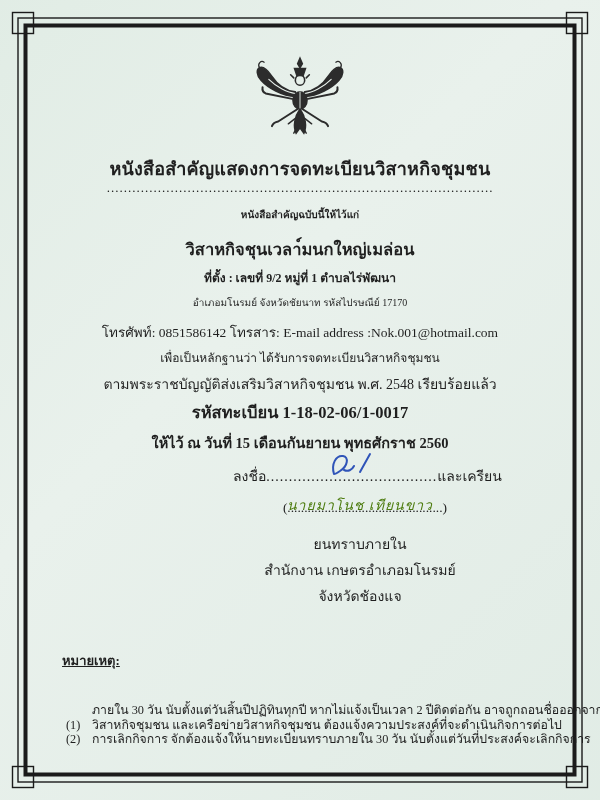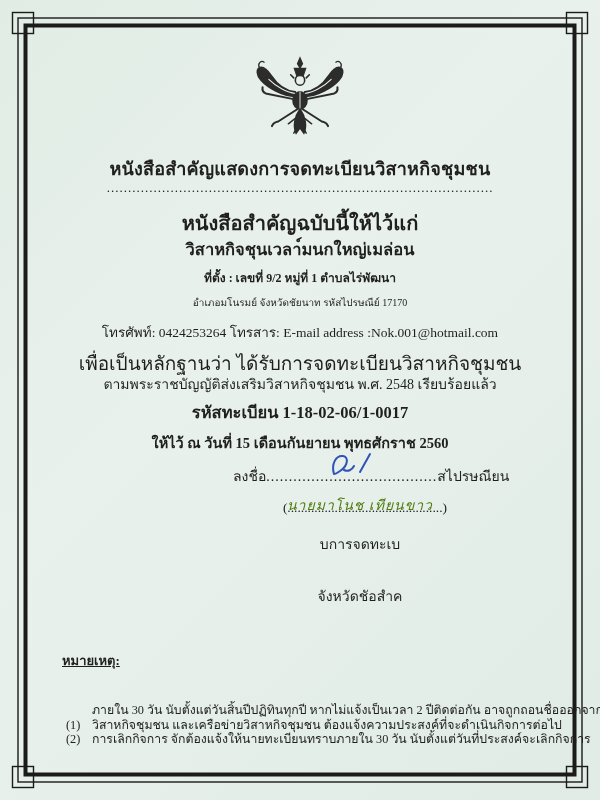--- a/index.html
+++ b/index.html
@@ -14,26 +14,26 @@
   .page::before{
     content:"";position:absolute;inset:0;
     background:linear-gradient(135deg, rgba(210,228,216,.35) 0%, rgba(255,255,255,0) 40%, rgba(206,224,214,.3) 100%);
     pointer-events:none;
   }
   .border-svg{position:absolute;left:0;top:0;pointer-events:none;}
   .emblem{position:absolute;left:253px;top:56px;width:94px;height:92px;}
   .line{position:absolute;left:0;right:0;text-align:center;white-space:nowrap;}
   .doc-title{top:154px;font-size:18px;font-weight:700;letter-spacing:.2px;}
   .divider{top:180px;font-size:13px;letter-spacing:1px;color:#222;}
-  .given-to{top:207px;font-size:20px;font-weight:700;}
+  .given-to{top:207px;font-size:10px;font-weight:700;}
   .enterprise{top:236px;font-size:16.5px;font-weight:700;}
   .addr1{top:268px;font-size:12px;font-weight:700;}
   .addr2{top:295px;font-size:10px;}
   .addr3{top:321px;font-size:13.5px;}
-  .cert1{top:348px;font-size:19px;text-align:center;}
+  .cert1{top:348px;font-size:12px;text-align:center;}
   .cert2{top:373px;font-size:14px;}
   .regcode{top:399px;font-size:16.5px;font-weight:700;}
   .issuedate{top:431px;font-size:14.5px;font-weight:700;}
   .sig-row{position:absolute;left:233px;top:465px;font-size:14px;white-space:nowrap;}
   .sig-dots{letter-spacing:1px;}
   .sig-script{position:absolute;left:326px;top:450px;width:52px;height:30px;}
   .name-row{top:500px;font-size:13.5px;padding-left:130px;}
   .hand-name{
     position:absolute;left:0;right:0;top:494px;text-align:center;padding-left:120px;
     color:#4d7c0f;font-size:14px;font-style:italic;letter-spacing:1px;white-space:nowrap;
@@ -93,43 +93,44 @@
   </svg>
 
   <div class="line doc-title">หนังสือสำคัญแสดงการจดทะเบียนวิสาหกิจชุมชน</div>
   <div class="line divider">...........................................................................................</div>
 
   <div class="line given-to">หนังสือสำคัญฉบับนี้ให้ไว้แก่</div>
   <div class="line enterprise">วิสาหกิจชุนเวลา์มนกใหญ่เมล่อน</div>
 
   <div class="line addr1">ที่ตั้ง : เลขที่ 9/2 หมู่ที่ 1 ตำบลไร่พัฒนา</div>
   <div class="line addr2">อำเภอมโนรมย์ จังหวัดชัยนาท รหัสไปรษณีย์ 17170</div>
-  <div class="line addr3">โทรศัพท์: 0424253264 โทรสาร: E-mail address :Nok.001@hotmail.com</div>
+  <div class="line addr3">โทรศัพท์: 0851586142 โทรสาร: E-mail address :Nok.001@hotmail.com</div>
 
   <div class="line cert1">เพื่อเป็นหลักฐานว่า ได้รับการจดทะเบียนวิสาหกิจชุมชน</div>
   <div class="line cert2">ตามพระราชบัญญัติส่งเสริมวิสาหกิจชุมชน พ.ศ. 2548 เรียบร้อยแล้ว</div>
   <div class="line regcode">รหัสทะเบียน 1-18-02-06/1-0017</div>
   <div class="line issuedate">ให้ไว้ ณ วันที่ 15 เดือนกันยายน พุทธศักราช 2560</div>
 
   <div class="sig-row">
-    <span>ลงชื่อ</span><span class="sig-dots">......................................</span><span>สไปรษณียน</span>
+    <span>ลงชื่อ</span><span class="sig-dots">......................................</span><span>และเครียน</span>
   </div>
   <svg class="sig-script" viewBox="0 0 52 30">
     <g stroke="#2f54b8" stroke-width="2" fill="none" stroke-linecap="round">
       <path d="M8,24 C5,14 10,5 17,6 C23,7 22,16 14,21 C11,23 9,24 8,24"></path>
       <path d="M18,20 C22,22 26,20 28,16"></path>
       <path d="M34,22 L44,4"></path>
     </g>
   </svg>
 
   <div class="line name-row">(..............................................)</div>
   <div class="hand-name">นายมาโนช  เทียนขาว</div>
 
-  <div class="sig-block pos-title line">บการจดทะเบ</div>
-  <div class="sig-block province line">จังหวัดชัอสำค</div>
+  <div class="sig-block pos-title line">ยนทราบภายใน</div>
+  <div class="sig-block office line">สำนักงาน เกษตรอำเภอมโนรมย์</div>
+  <div class="sig-block province line">จังหวัดชัองแจ</div>
 
   <div class="notes-heading">หมายเหตุ:</div>
   <div class="note n1a">
     <span class="num">(1)</span><span>วิสาหกิจชุมชน และเครือข่ายวิสาหกิจชุมชน ต้องแจ้งความประสงค์ที่จะดำเนินกิจการต่อไป</span>
   </div>
   <div class="note n1b">ภายใน 30 วัน นับตั้งแต่วันสิ้นปีปฏิทินทุกปี หากไม่แจ้งเป็นเวลา 2 ปีติดต่อกัน อาจถูกถอนชื่อออกจากทะเบียน</div>
   <div class="note n2a">
     <span class="num">(2)</span><span>การเลิกกิจการ จักต้องแจ้งให้นายทะเบียนทราบภายใน 30 วัน นับตั้งแต่วันที่ประสงค์จะเลิกกิจการ</span>
   </div>
 

